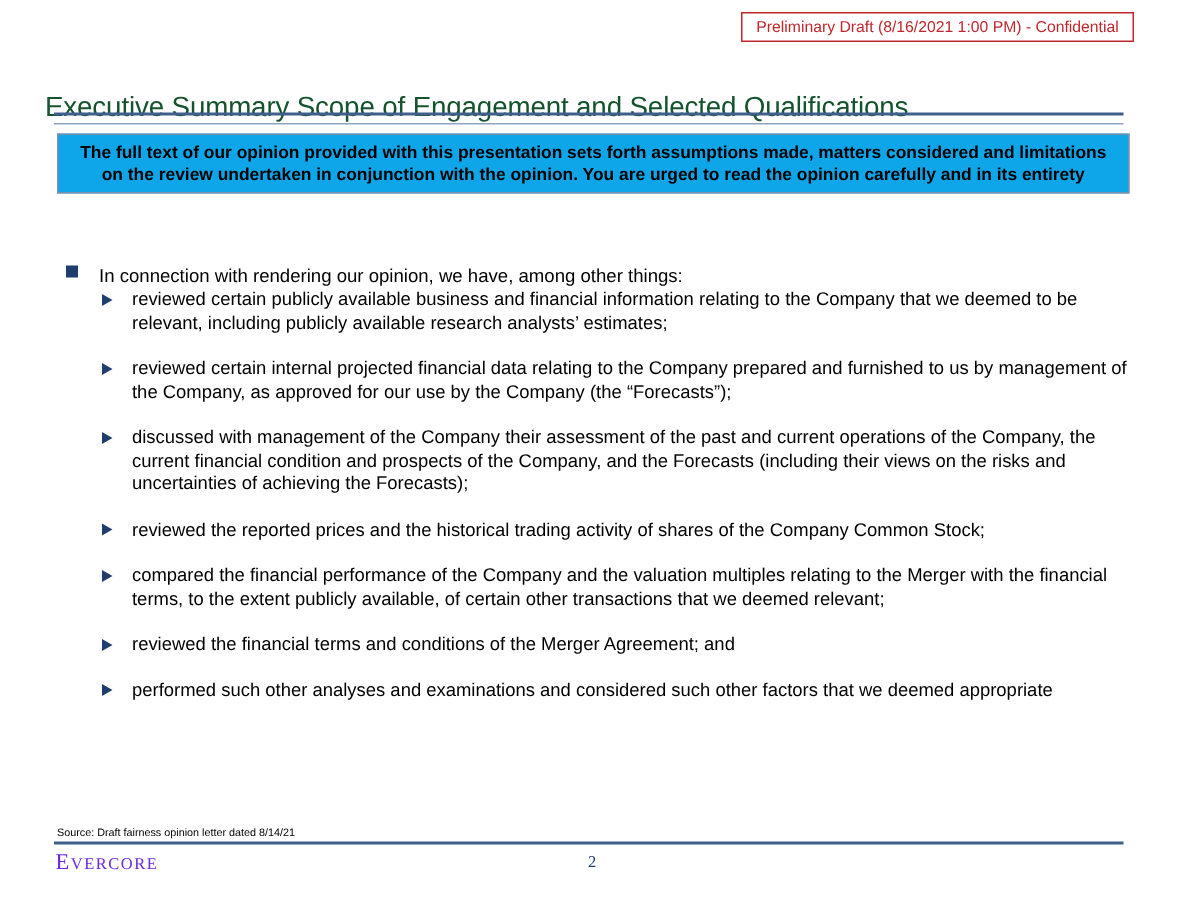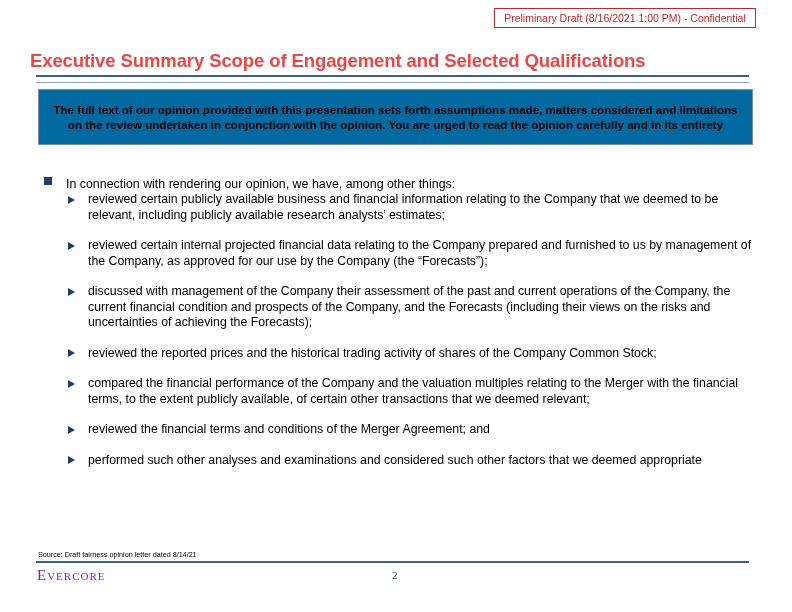--- a/index.html
+++ b/index.html
@@ -7,28 +7,28 @@
     width: 792px; height: 612px; position: relative; background: #ffffff;
     font-family: "Liberation Sans", sans-serif; color: #000; overflow: hidden;
   }
   .draft-badge {
     position: absolute; left: 494px; top: 8px; width: 262px; height: 20px;
     border: 1px solid #c0272d; box-sizing: border-box;
     color: #c0272d; font-weight: normal; font-size: 10.5px;
     display: flex; align-items: center; justify-content: center;
   }
   .page-title {
-    position: absolute; left: 30px; top: 50px;
-    font-size: 18.5px; font-weight: bold; color: #ef4444; letter-spacing: -0.1px;
+    position: absolute; left: 30px; top: 60px;
+    font-size: 18.5px; font-weight: normal; color: #14532d; letter-spacing: -0.1px;
   }
   .rule-top1 { position: absolute; left: 36px; top: 75px; width: 713px; height: 2px; background: #3f5f8a; }
   .rule-top2 { position: absolute; left: 36px; top: 82px; width: 713px; height: 1px; background: #8fa3bf; }
   .callout {
-    position: absolute; left: 38px; top: 89px; width: 715px; height: 56px;
-    background: #0369a1; border: 1px solid #7a8fae; box-sizing: border-box;
+    position: absolute; left: 38px; top: 89px; width: 715px; height: 40px;
+    background: #0ea5e9; border: 1px solid #7a8fae; box-sizing: border-box;
     display: flex; align-items: center; justify-content: center; text-align: center;
     font-weight: bold; font-size: 11.6px; line-height: 15.5px; padding: 16px 8px;
   }
   .main-bullet {
     position: absolute; left: 44px; top: 177px; display: flex; align-items: flex-start;
     font-size: 12.4px;
   }
   .sq { width: 8px; height: 8px; background: #1f3d6e; display: inline-block; margin-right: 14px; }
   .sub-list { position: absolute; left: 68px; top: 192px; width: 690px; }
   .sub-item { display: flex; font-size: 12.3px; line-height: 15.5px; margin-bottom: 15px; }

